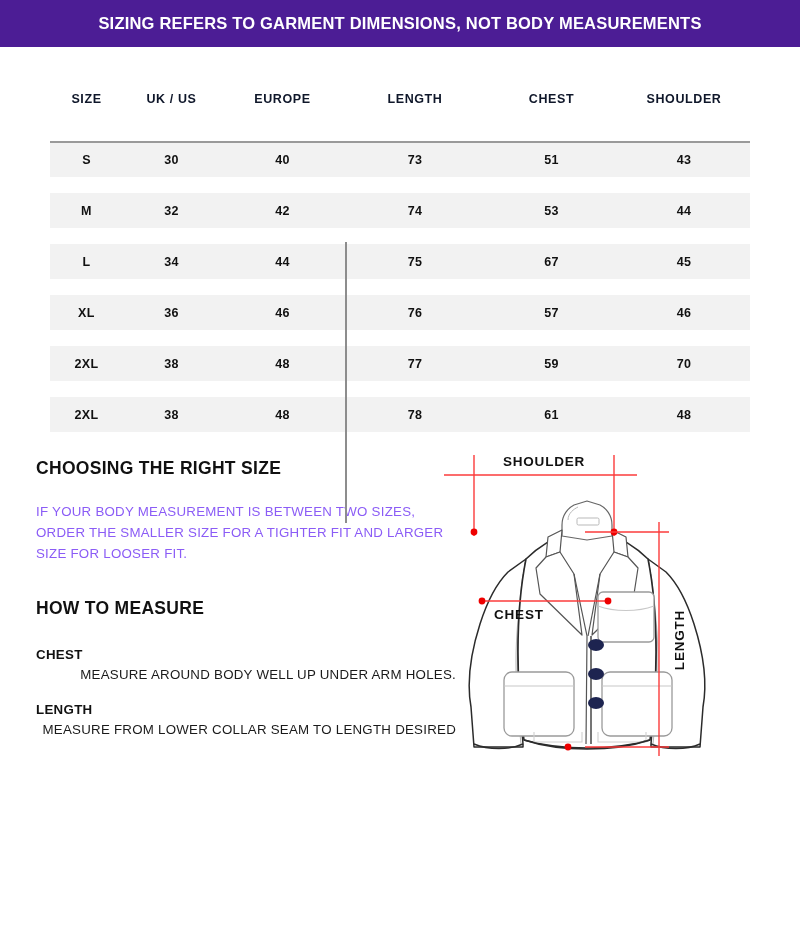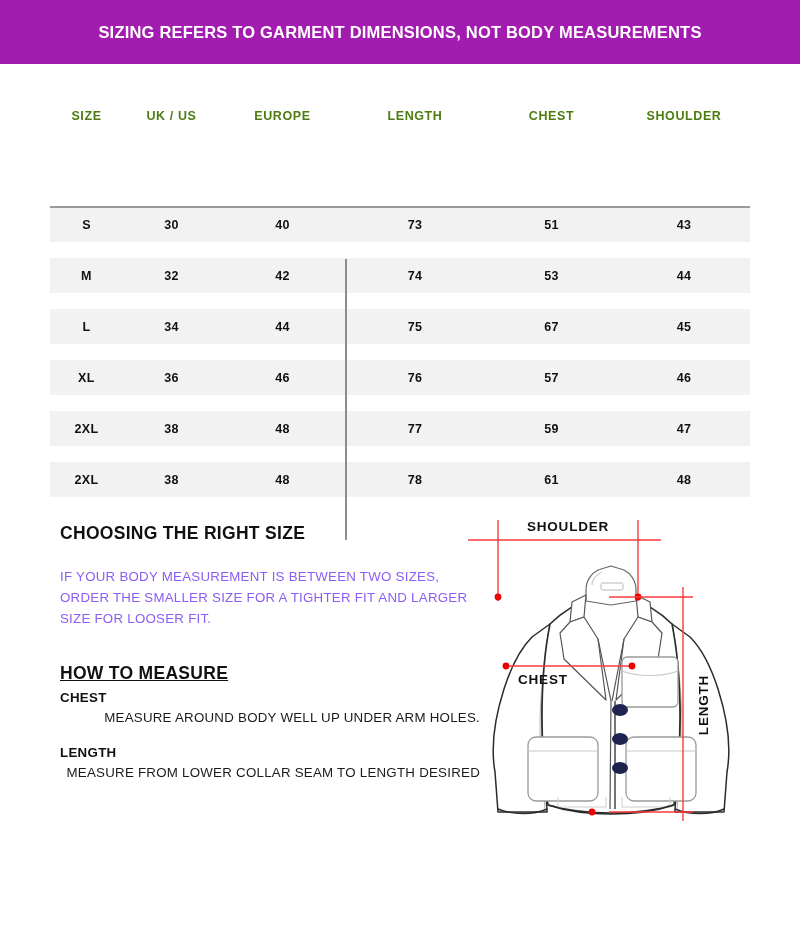--- a/index.html
+++ b/index.html
@@ -12,22 +12,22 @@
     height: 933px;
     font-family: "Liberation Sans", sans-serif;
     color: #111111;
     overflow: hidden;
     position: relative;
   }
 
   
   .titlebar {
     width: 800px;
-    height: 64px;
-    background: #a21caf;
+    height: 47px;
+    background: #4c1d95;
     display: flex;
     align-items: center;
     justify-content: center;
   }
   .titlebar-text {
     color: #ffffff;
     font-size: 16.5px;
     font-weight: bold;
     letter-spacing: 0.2px;
     text-align: center;
@@ -44,23 +44,23 @@
   }
   .size-table {
     width: 700px;
     border-collapse: collapse;
     table-layout: fixed;
   }
   .size-table th {
     font-size: 12.5px;
     font-weight: bold;
     letter-spacing: 0.6px;
-    color: #4d7c0f;
+    color: #0f172a;
     text-align: center;
-    padding: 45px 0 83px 0;
+    padding: 45px 0 35px 0;
     border-bottom: 2px solid #9a9a9a;
   }
   .size-table td {
     font-size: 12.5px;
     font-weight: bold;
     letter-spacing: 0.4px;
     text-align: center;
     color: #111111;
     height: 33px;
     background: #f2f2f2;
@@ -90,42 +90,41 @@
     width: 2px;
     height: 281px;
     background: #8d8d8d;
   }
 
   
   .lower {
     display: flex;
     width: 800px;
     box-sizing: border-box;
-    padding: 26px 24px 0 60px;
+    padding: 26px 24px 0 36px;
   }
   .lower-left {
     width: 420px;
     flex: 0 0 420px;
   }
   .lower-right {
     flex: 1 1 auto;
     position: relative;
   }
 
   h2.section-title {
     font-size: 17.5px;
     font-weight: bold;
     letter-spacing: 0.3px;
     margin: 0 0 22px 0;
     color: #111111;
   }
   h2.section-title.second {
     margin-top: 34px;
-    margin-bottom: 6px;
-    text-decoration: underline;
+    margin-bottom: 28px;
   }
   p.para {
     font-size: 13.3px;
     line-height: 21px;
     letter-spacing: 0.25px;
     margin: 0;
     color: #8b5cf6;
   }
   .measure-block {
     margin-bottom: 17px;
@@ -234,21 +233,21 @@
       </tr>
       <tr class="spacer">
           <td colspan="6"></td>
         </tr>
       <tr>
         <td>2XL</td>
         <td>38</td>
         <td>48</td>
         <td>77</td>
         <td>59</td>
-        <td>47</td>
+        <td>70</td>
       </tr>
       <tr class="spacer">
           <td colspan="6"></td>
         </tr>
       <tr>
         <td>2XL</td>
         <td>38</td>
         <td>48</td>
         <td>78</td>
         <td>61</td>

